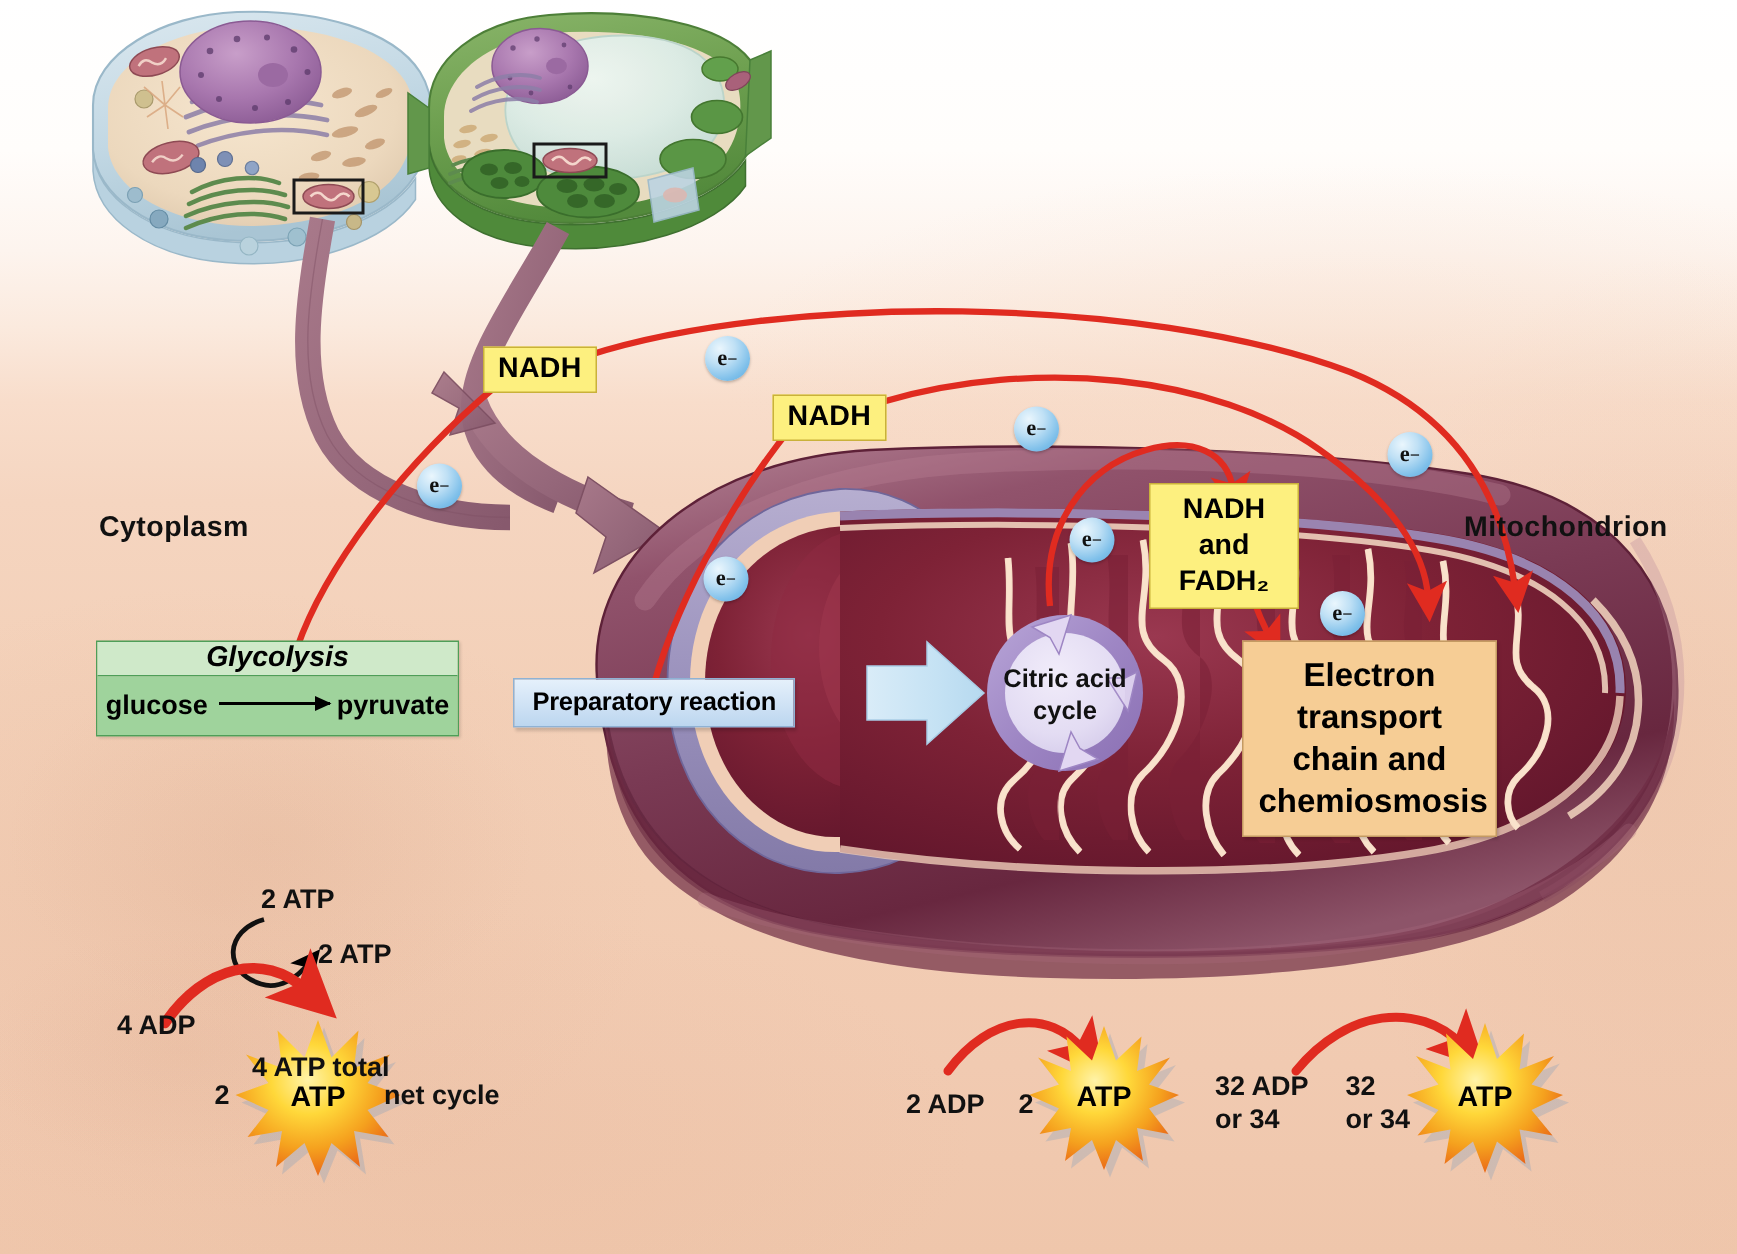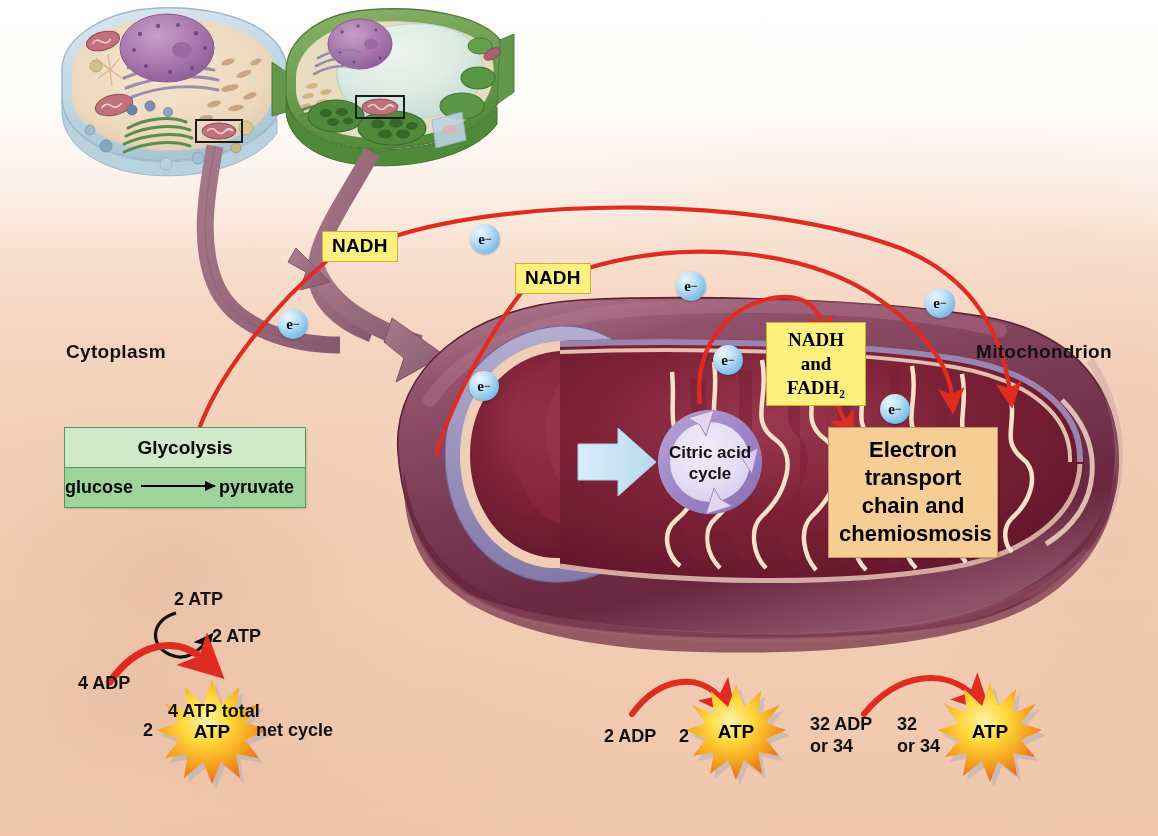--- a/index.html
+++ b/index.html
@@ -64,21 +64,20 @@
   .yellow-2line {
     position: absolute;
     background: #fdf07f;
     border: 1px solid #c9b13a;
     color: #000;
     font-size: 19px;
     font-weight: 700;
     padding: 5px 10px 6px 10px;
     text-align: center;
     line-height: 1.25;
-    font-family: Liberation Serif, serif;
   }
   .etc-box {
     position: absolute;
     background: #f6cd95;
     border: 1px solid #c49a62;
     color: #000;
     font-size: 22px;
     font-weight: 700;
     text-align: center;
     line-height: 1.28;
@@ -98,28 +97,28 @@
   }
   
   .glyco-wrap {
     position: absolute;
     border: 1px solid #4e9e58;
     box-shadow: 1px 1px 2px rgba(0,0,0,0.14);
   }
   .glyco-top {
     background: #cfe9c9;
     border-bottom: 1px solid #4e9e58;
-    height: 40px;
+    height: 23px;
     display: flex; align-items: center; justify-content: center;
-    font-size: 19px; font-weight: 700; color: #000;
+    font-size: 19px; font-weight: 700; color: #000; font-style: italic;
   }
   .glyco-bot {
     background: #9fd39c;
     height: 39px;
-    display: flex; align-items: center; 
+    display: flex; align-items: center; justify-content: center;
     gap: 0px;
     font-size: 18px; font-weight: 700; color: #000;
   }
   .glyco-bot .arrow-line {
     display: inline-block;
     width: 74px; height: 2px; background: #000;
     position: relative;
     margin: 0 4px 3px 8px;
   }
   .glyco-bot .arrow-line:after {
@@ -597,20 +596,21 @@
 
   <div class="glyco-wrap" style="left:64px; top:427px; width:242px;">
     <div class="glyco-top">Glycolysis</div>
     <div class="glyco-bot">
       <span>glucose</span>
       <span class="arrow-line"></span>
       <span>pyruvate</span>
     </div>
   </div>
 
+  <div class="prep-box" style="left:342px; top:452px;">Preparatory reaction</div>
 
   <div class="nadh-box" style="left:322px; top:231px;">NADH</div>
   <div class="nadh-box" style="left:515px; top:263px;">NADH</div>
   <div class="yellow-2line" style="left:766px; top:322px; width:100px;"><span style="white-space:pre-line;">NADH and
 FADH₂</span></div>
 
   <div class="etc-box" style="left:828px; top:427px; width:170px;"><span style="white-space:pre-line;">Electron transport
 chain and
 chemiosmosis</span></div>
 

